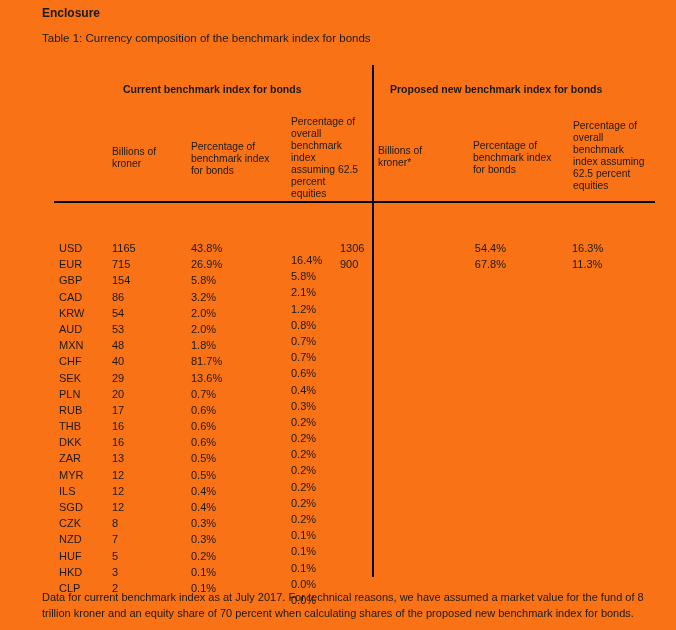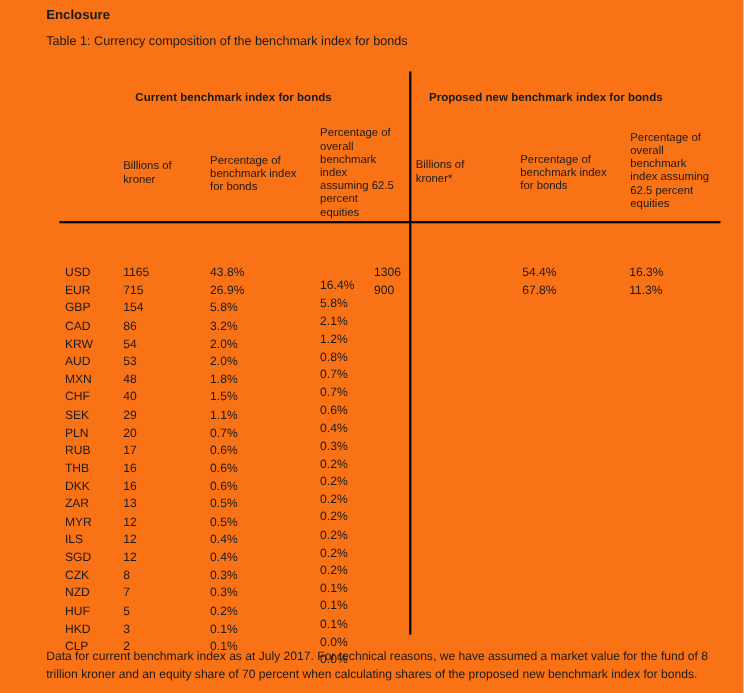--- a/index.html
+++ b/index.html
@@ -130,29 +130,29 @@
       <span class="c-code">MXN</span>
       <span class="c-cbn">48</span>
       <span class="c-cpct">1.8%</span>
       <span class="c-cov">0.7%</span>
       <span class="c-nbn"></span>
       <span class="c-npct"></span>
       <span class="c-nov"></span>
     </div><div class="row">
       <span class="c-code">CHF</span>
       <span class="c-cbn">40</span>
-      <span class="c-cpct">1.5%</span>
+      <span class="c-cpct">81.7%</span>
       <span class="c-cov">0.6%</span>
       <span class="c-nbn"></span>
       <span class="c-npct"></span>
       <span class="c-nov"></span>
     </div><div class="row">
       <span class="c-code">SEK</span>
       <span class="c-cbn">29</span>
-      <span class="c-cpct">1.1%</span>
+      <span class="c-cpct">13.6%</span>
       <span class="c-cov">0.4%</span>
       <span class="c-nbn"></span>
       <span class="c-npct"></span>
       <span class="c-nov"></span>
     </div><div class="row">
       <span class="c-code">PLN</span>
       <span class="c-cbn">20</span>
       <span class="c-cpct">0.7%</span>
       <span class="c-cov">0.3%</span>
       <span class="c-nbn"></span>

